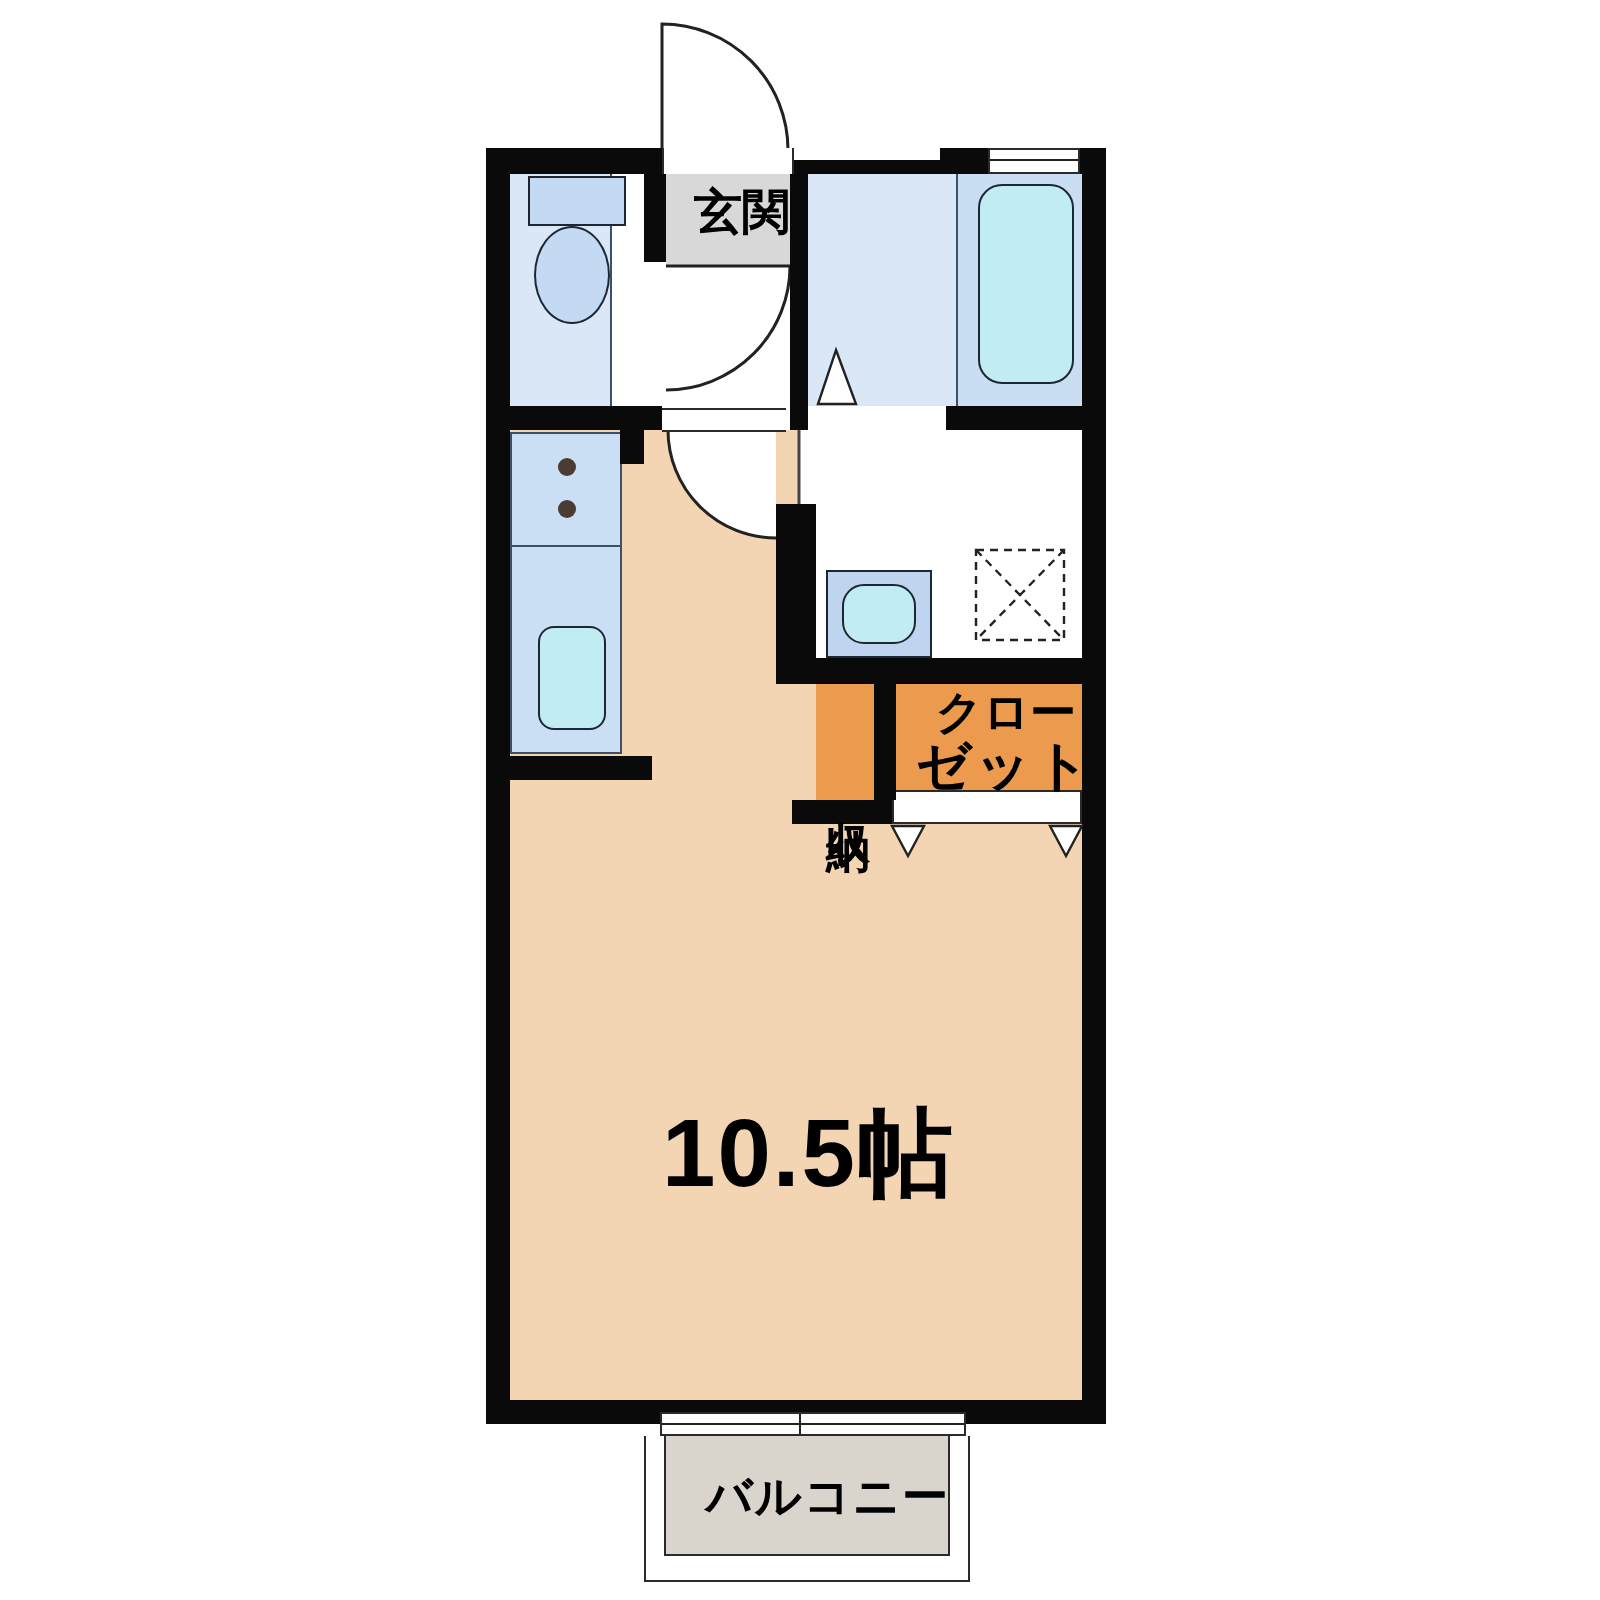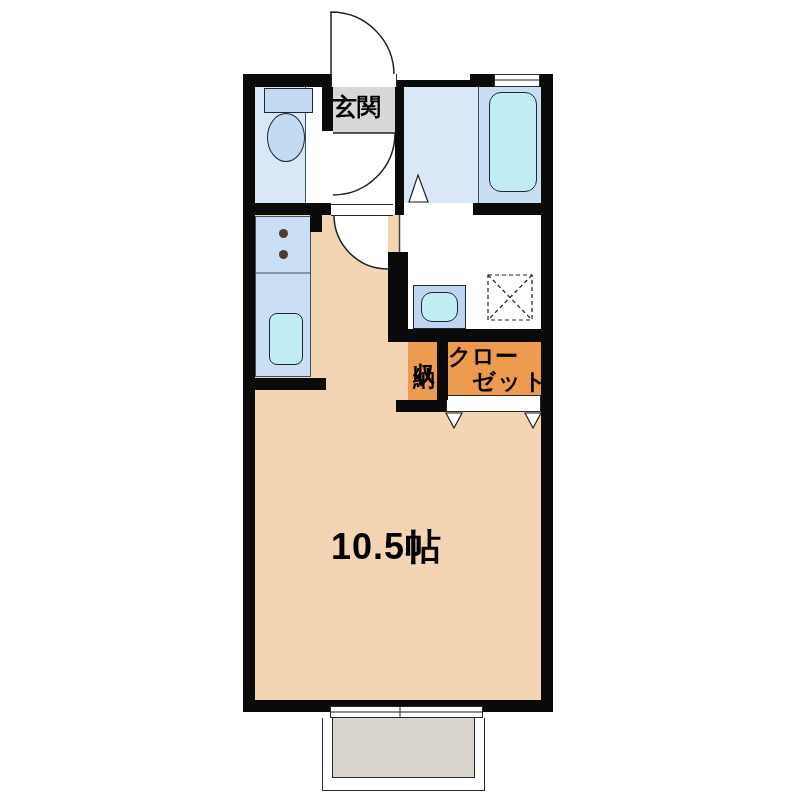--- a/index.html
+++ b/index.html
@@ -7,21 +7,21 @@
         font-family:"Liberation Sans","DejaVu Sans",sans-serif;}
   .abs{position:absolute;box-sizing:border-box;}
   .wall{background:var(--wall,#0a0a0a);z-index:3;}
   .floor{z-index:1;}
   .fix{z-index:2;}
   .wopen{z-index:4;background:#fff;}
   .svgu{z-index:2;}
   .svgo{z-index:5;}
   .txt{z-index:6;font-weight:800;color:var(--text,#000);line-height:1.15;
        white-space:nowrap;}
-  .center{text-align:left;}
+  .center{text-align:right;}
 </style>
 </head>
 <body>
 
 <div id="plan">
 
   <div class="abs floor" style="left:255px;top:86px;width:286px;height:625px;background:#fff;"></div>
   <div class="abs floor" style="left:255px;top:215px;width:286px;height:485px;background:var(--peach);"></div>
   <div class="abs floor" style="left:255px;top:86px;width:51px;height:117px;background:var(--floor-blue);border-right:1px solid #3d5066;"></div>
   <div class="abs floor" style="left:333px;top:86px;width:62px;height:47px;background:var(--genkan-gray);"></div>
@@ -87,16 +87,17 @@
     <g stroke="#222" stroke-width="1.2" stroke-dasharray="4 3" fill="#ffffff">
       <rect x="488" y="275" width="44" height="45"></rect>
       <line x1="488" y1="275" x2="532" y2="320"></line>
       <line x1="532" y1="275" x2="488" y2="320"></line>
     </g>
   </svg>
 
   <div class="abs txt center" style="left:333px;top:93px;width:62px;font-size:24px;">玄関</div>
   <div class="abs txt center" style="left:408px;top:345px;width:29px;height:56px;font-size:22px;writing-mode:vertical-rl;text-orientation:upright;letter-spacing:4px;">収納</div>
   <div class="abs txt center" style="left:448px;top:343px;width:90px;font-size:23px;">クロー</div>
-  <div class="abs txt center" style="left:472px;top:368px;width:103px;font-size:23px;letter-spacing:2px;">ゼット</div>
-  <div class="abs txt" style="left:331px;top:526px;font-size:36px;letter-spacing:1px;">10.5帖</div>
+  <div class="abs txt center" style="left:444px;top:368px;width:103px;font-size:27px;letter-spacing:2px;">ゼット</div>
+  <div class="abs txt" style="left:331px;top:550px;font-size:48px;letter-spacing:1px;">10.5帖</div>
+  <div class="abs txt center" style="left:332px;top:735px;width:143px;font-size:23px;letter-spacing:1px;">バルコニー</div>
 
 </div>
 
 </body></html>

